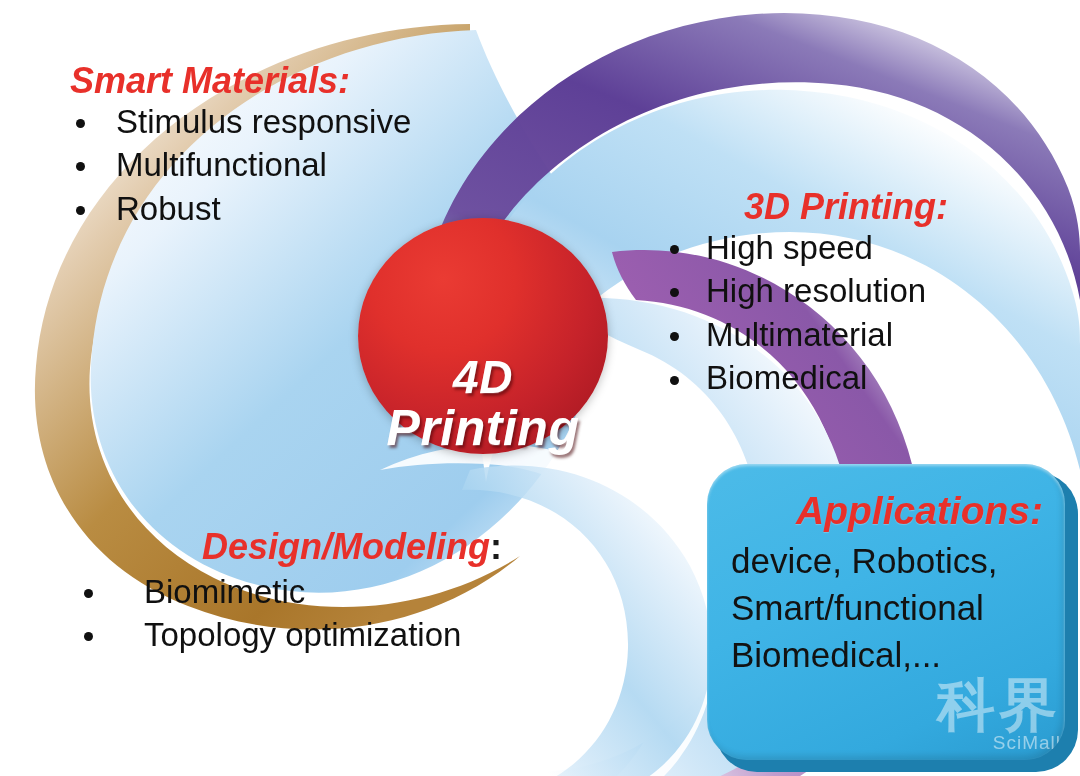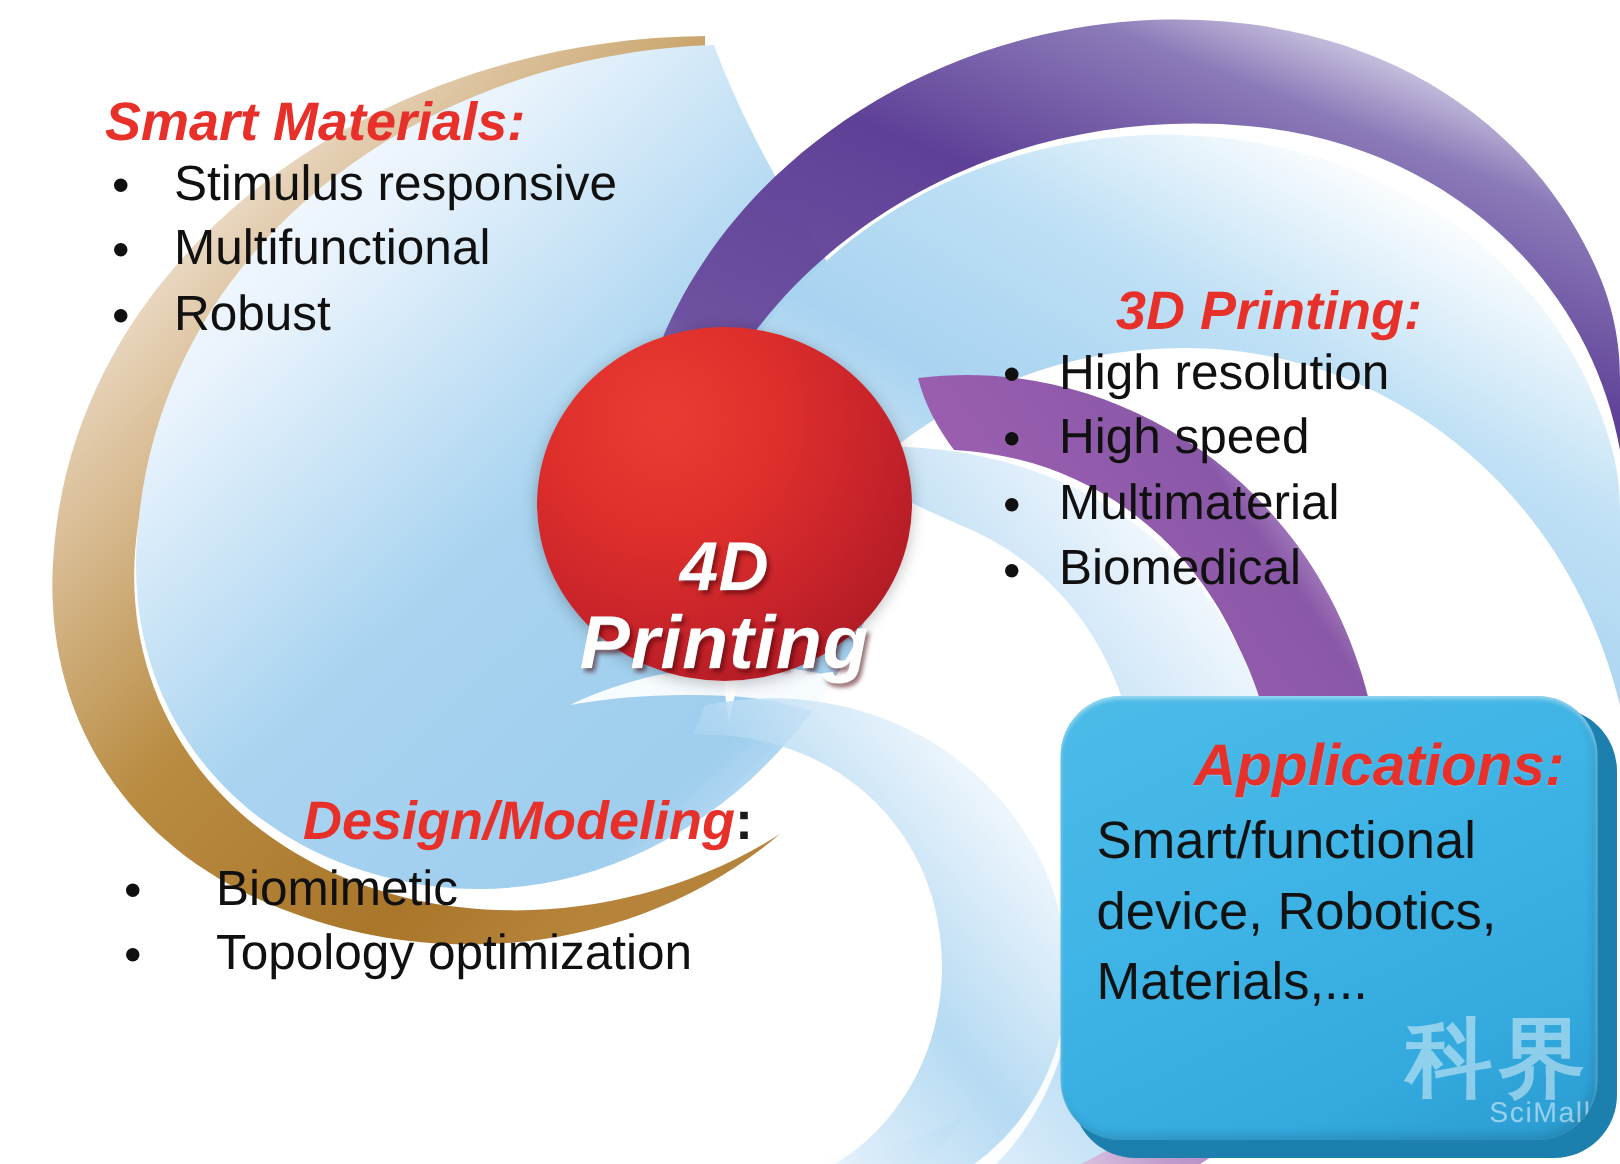--- a/index.html
+++ b/index.html
@@ -292,42 +292,42 @@
     <ul class="bullets">
       <li>Stimulus responsive</li>
       <li>Multifunctional</li>
       <li>Robust</li>
     </ul>
   </div>
 
   <div class="block" id="threed-printing">
     <div class="heading">3D Printing:</div>
     <ul class="bullets">
+      <li>High speed</li>
       <li>High resolution</li>
-      <li>High speed</li>
       <li>Multimaterial</li>
       <li>Biomedical</li>
     </ul>
   </div>
 
   <div class="block" id="design-modeling">
     <div class="heading"><span>Design/Modeling</span><span class="plaincolon">:</span></div>
     <ul class="bullets">
       <li>Biomimetic</li>
       <li>Topology optimization</li>
     </ul>
   </div>
 
   <div id="applications">
     <div class="appbox-shadow"></div>
     <div class="appbox">
       <div class="app-heading">Applications:</div>
+      <div class="app-line">device, Robotics,</div>
       <div class="app-line">Smart/functional</div>
-      <div class="app-line">device, Robotics,</div>
-      <div class="app-line">Materials,...</div>
+      <div class="app-line">Biomedical,...</div>
       <div class="watermark">
         <div class="cjk">科界</div>
         <div class="latin">SciMall</div>
       </div>
     </div>
   </div>
 
 </div>
 
 </body></html>

